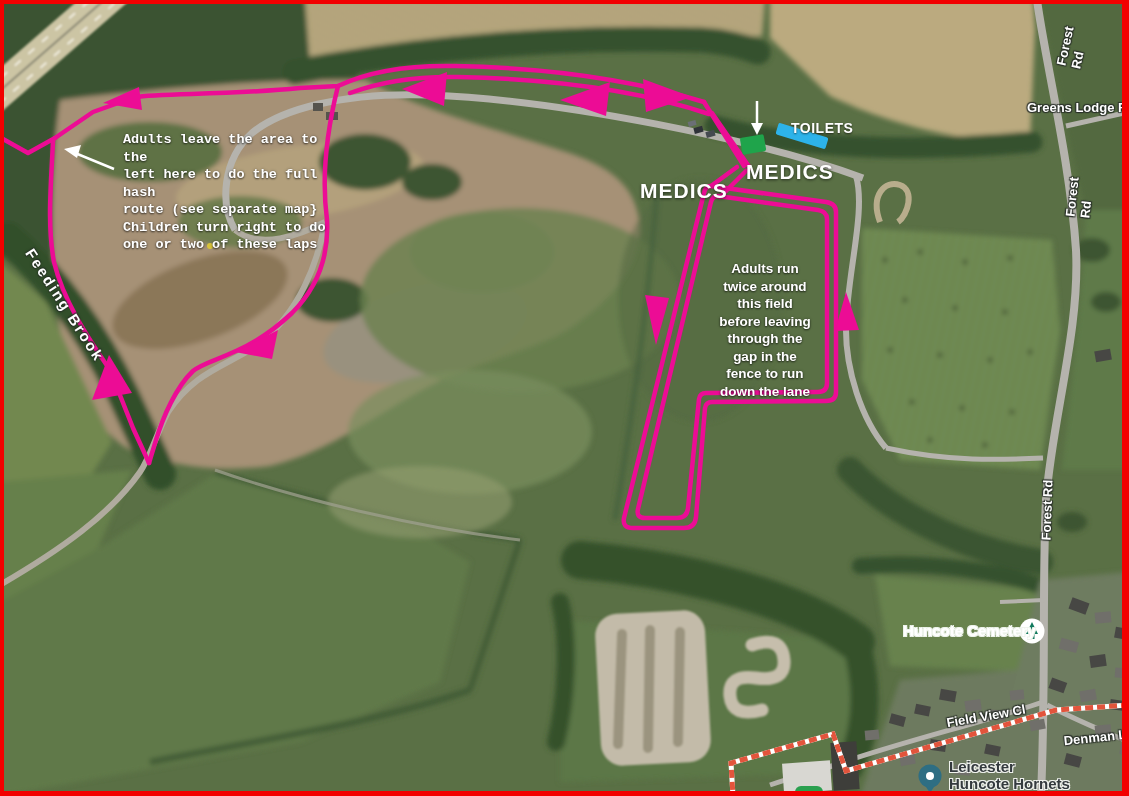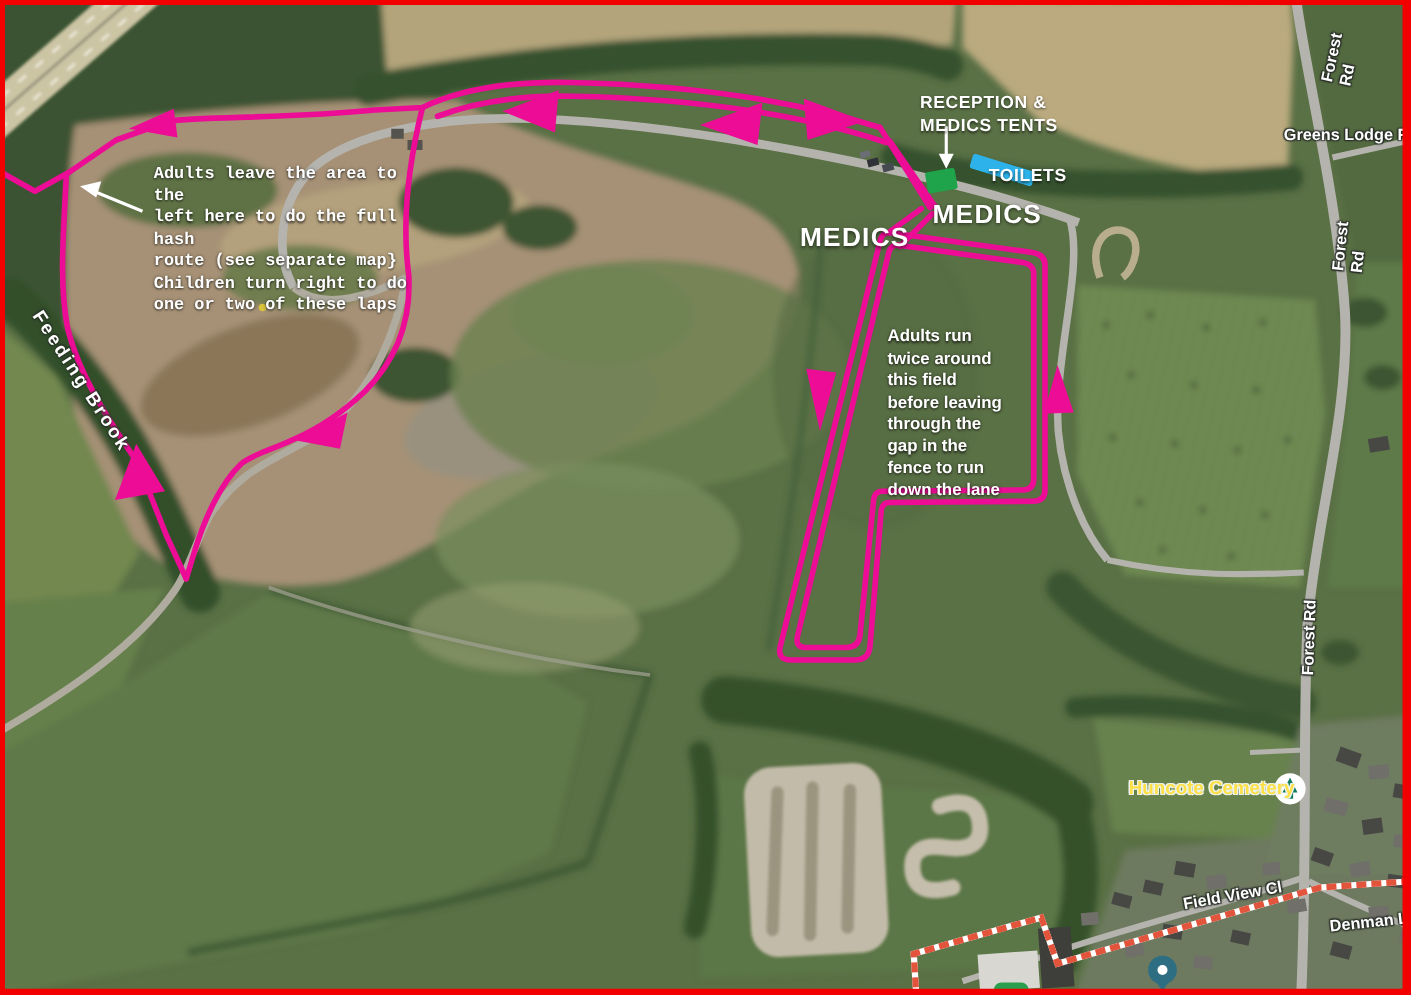--- a/index.html
+++ b/index.html
@@ -13,21 +13,21 @@
         text-shadow:0 1px 2px rgba(0,0,0,.65),0 0 3px rgba(0,0,0,.35);}
   .big{color:#fff;font-weight:bold;font-size:21px;letter-spacing:1px;
         text-shadow:0 1px 3px rgba(0,0,0,.6);}
   .cap{color:#fff;font-weight:bold;font-size:14px;letter-spacing:.5px;line-height:19px;
         text-shadow:0 1px 2px rgba(0,0,0,.6);}
   .street{color:#fff;font-size:13px;font-weight:600;
         text-shadow:-1px -1px 1px rgba(40,45,40,.9),1px -1px 1px rgba(40,45,40,.9),
                     -1px 1px 1px rgba(40,45,40,.9),1px 1px 1px rgba(40,45,40,.9);}
   .brook{color:#fff;font-size:15px;font-weight:600;letter-spacing:2px;
         text-shadow:-1px -1px 1px rgba(40,50,40,.85),1px 1px 1px rgba(40,50,40,.85),0 0 3px rgba(0,0,0,.5);}
-  .poi-teal{color:#fde047;font-size:15px;font-weight:600;
+  .poi-teal{color:#ffffff;font-size:15px;font-weight:600;
         text-shadow:-1px -1px 0 #eef3ec,1px -1px 0 #eef3ec,-1px 1px 0 #eef3ec,1px 1px 0 #eef3ec;}
   .poi-dark{color:#343a3e;font-size:15px;font-weight:600;line-height:17px;
         text-shadow:-1px -1px 0 #f0f2ee,1px -1px 0 #f0f2ee,-1px 1px 0 #f0f2ee,1px 1px 0 #f0f2ee;}
   .rot{transform-origin:center center;}
 </style>
 </head>
 <body>
 
 <div id="shot">
 
@@ -260,47 +260,49 @@
     <circle cx="930" cy="776" r="4" fill="#fff"></circle>
   </g>
 </svg>
 
   <div class="lbl note" style="left:123px;top:131px;width:210px;font-family:Liberation Mono, monospace;">Adults leave the area to the
 left here to do the full hash
 route (see separate map}
 Children turn right to do
 one or two of these laps</div>
 
-  <div class="lbl note" style="left:710px;top:260px;width:110px;">Adults run
+  <div class="lbl note" style="left:710px;top:260px;width:110px;text-align:center;">Adults run
 twice around
 this field
 before leaving
 through the
 gap in the
 fence to run
 down the lane</div>
 
-  <div class="lbl cap" style="left:736px;top:72px;">RECEPTION &amp;
-MEDICS TENTS</div>
-
-  <div class="lbl cap" style="left:791px;top:119px;margin-top:12px;">TOILETS</div>
+
+  <div class="lbl cap" style="left:791px;top:119px;">TOILETS</div>
 
   <div class="lbl big" style="left:746px;top:160px;">MEDICS</div>
 
   <div class="lbl big" style="left:640px;top:179px;">MEDICS</div>
 
   <div class="lbl brook rot" style="left:65px;top:305px;transform:translate(-50%,-50%) rotate(57deg);">Feeding Brook</div>
 
   <div class="lbl street" style="left:1027px;top:100px;white-space:nowrap;">Greens Lodge Farm</div>
 
   <div class="lbl street rot" style="left:1074px;top:40px;transform:translate(-50%,-50%) rotate(-78deg);">Forest Rd</div>
   <div class="lbl street rot" style="left:1080px;top:193px;transform:translate(-50%,-50%) rotate(-84deg);">Forest Rd</div>
   <div class="lbl street rot" style="left:1047px;top:510px;transform:translate(-50%,-50%) rotate(-88deg);">Forest Rd</div>
 
   <div class="lbl poi-teal" style="left:903px;top:622px;white-space:nowrap;">Huncote Cemetery</div>
 
   <div class="lbl street rot" style="left:986px;top:716px;transform:translate(-50%,-50%) rotate(-10deg);white-space:nowrap;">Field View Cl</div>
 
   <div class="lbl street rot" style="left:1099px;top:737px;transform:translate(-50%,-50%) rotate(-6deg);white-space:nowrap;">Denman Ln</div>
 
+  <div class="lbl poi-dark" style="left:949px;top:758px;white-space:nowrap;">
+    <div>Leicester</div>
+    <div>Huncote Hornets</div>
+  </div>
 
   <div class="frame"></div>
 </div>
 
 </body></html>

